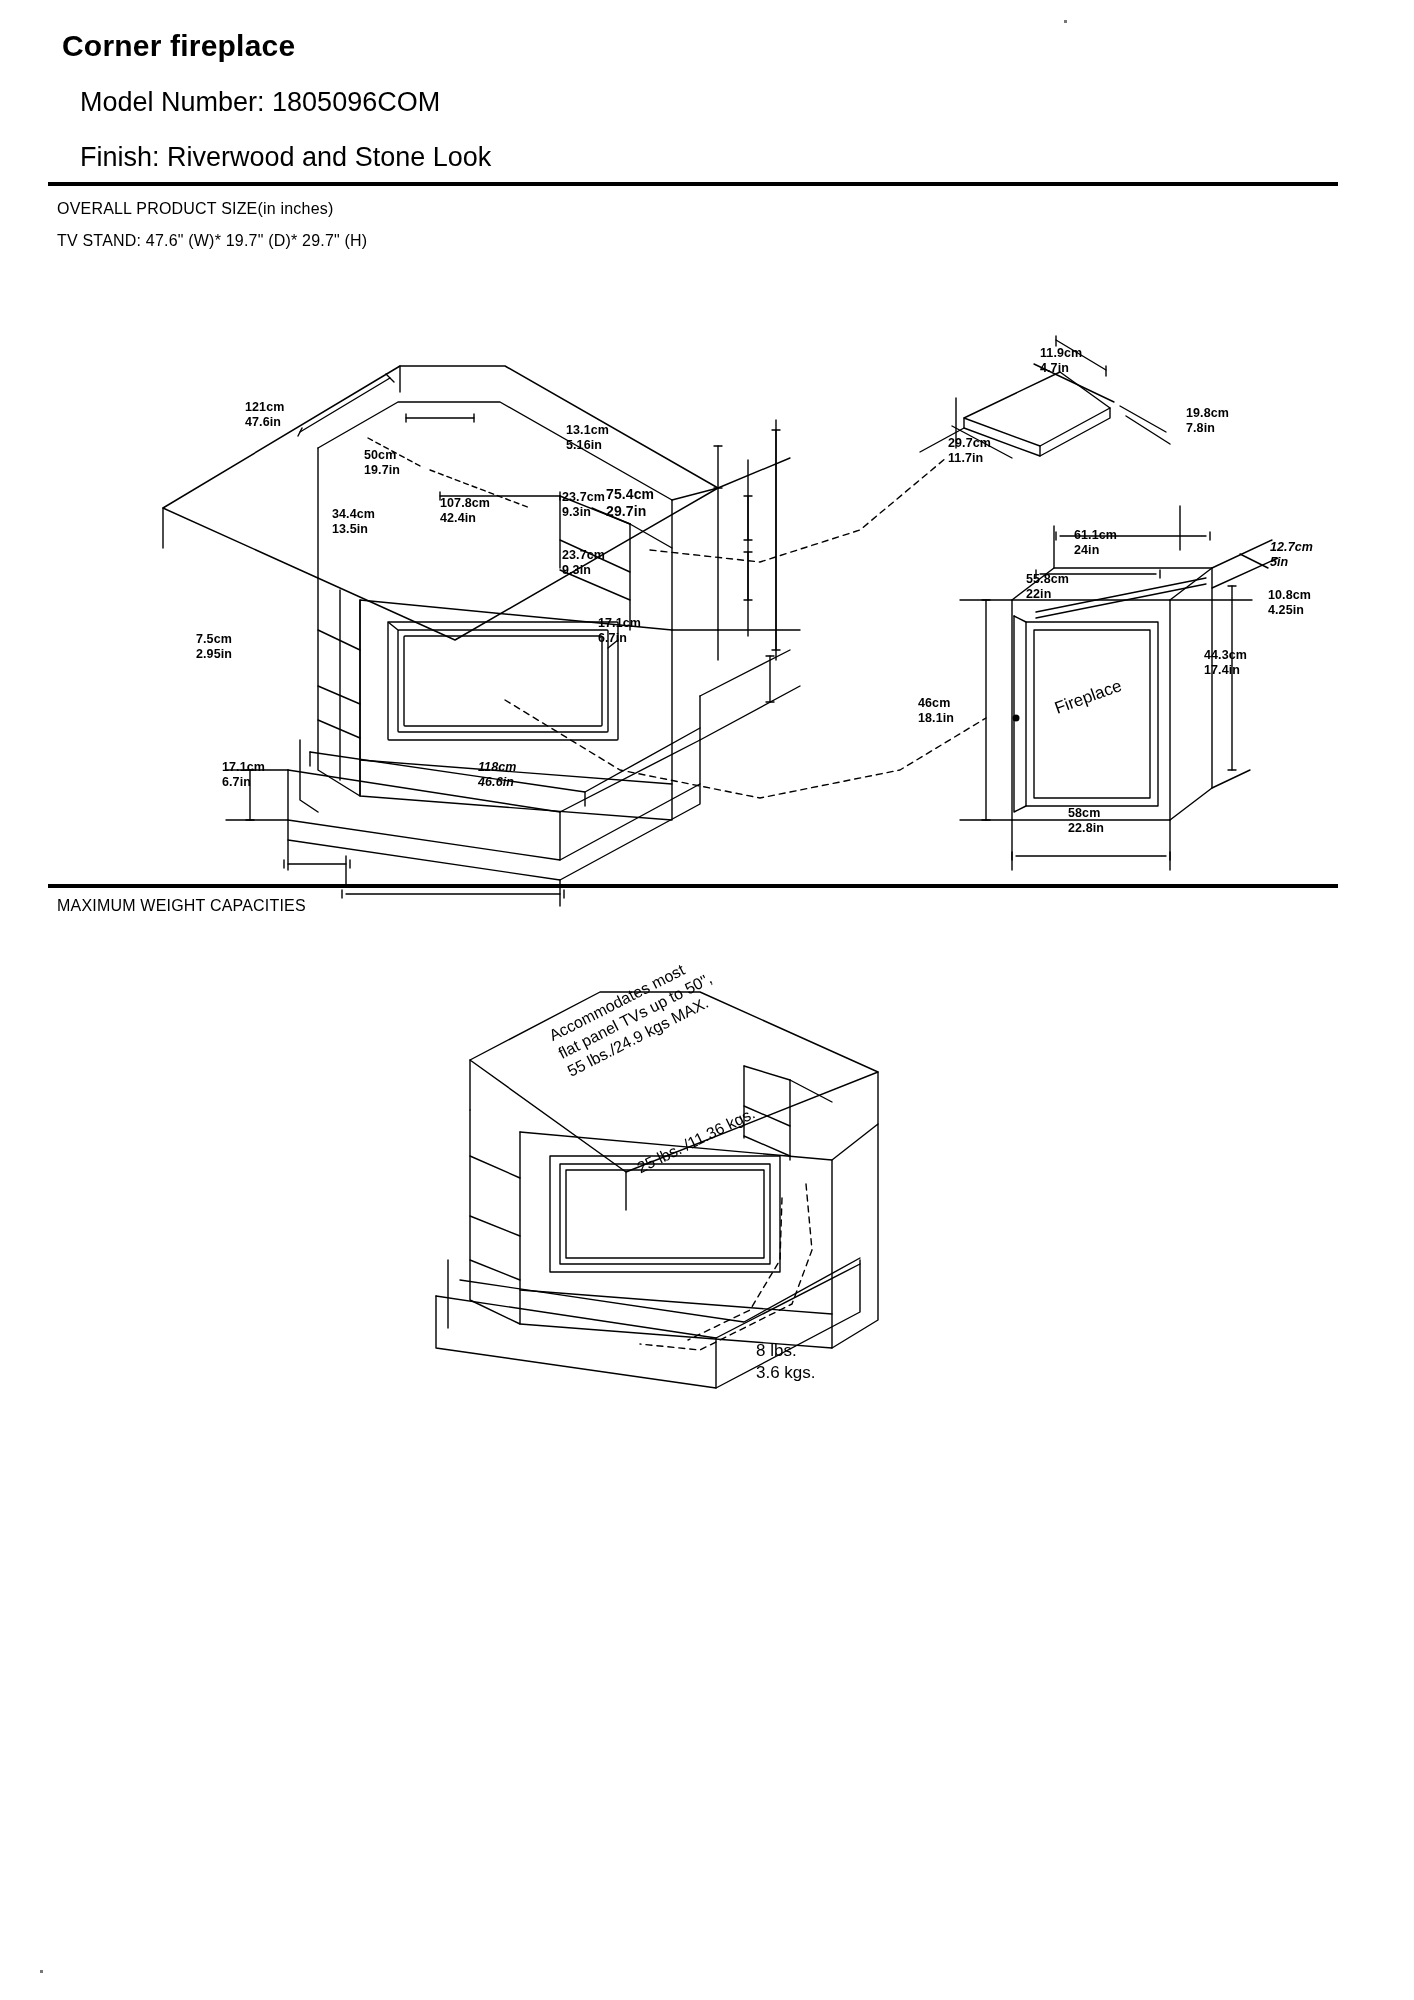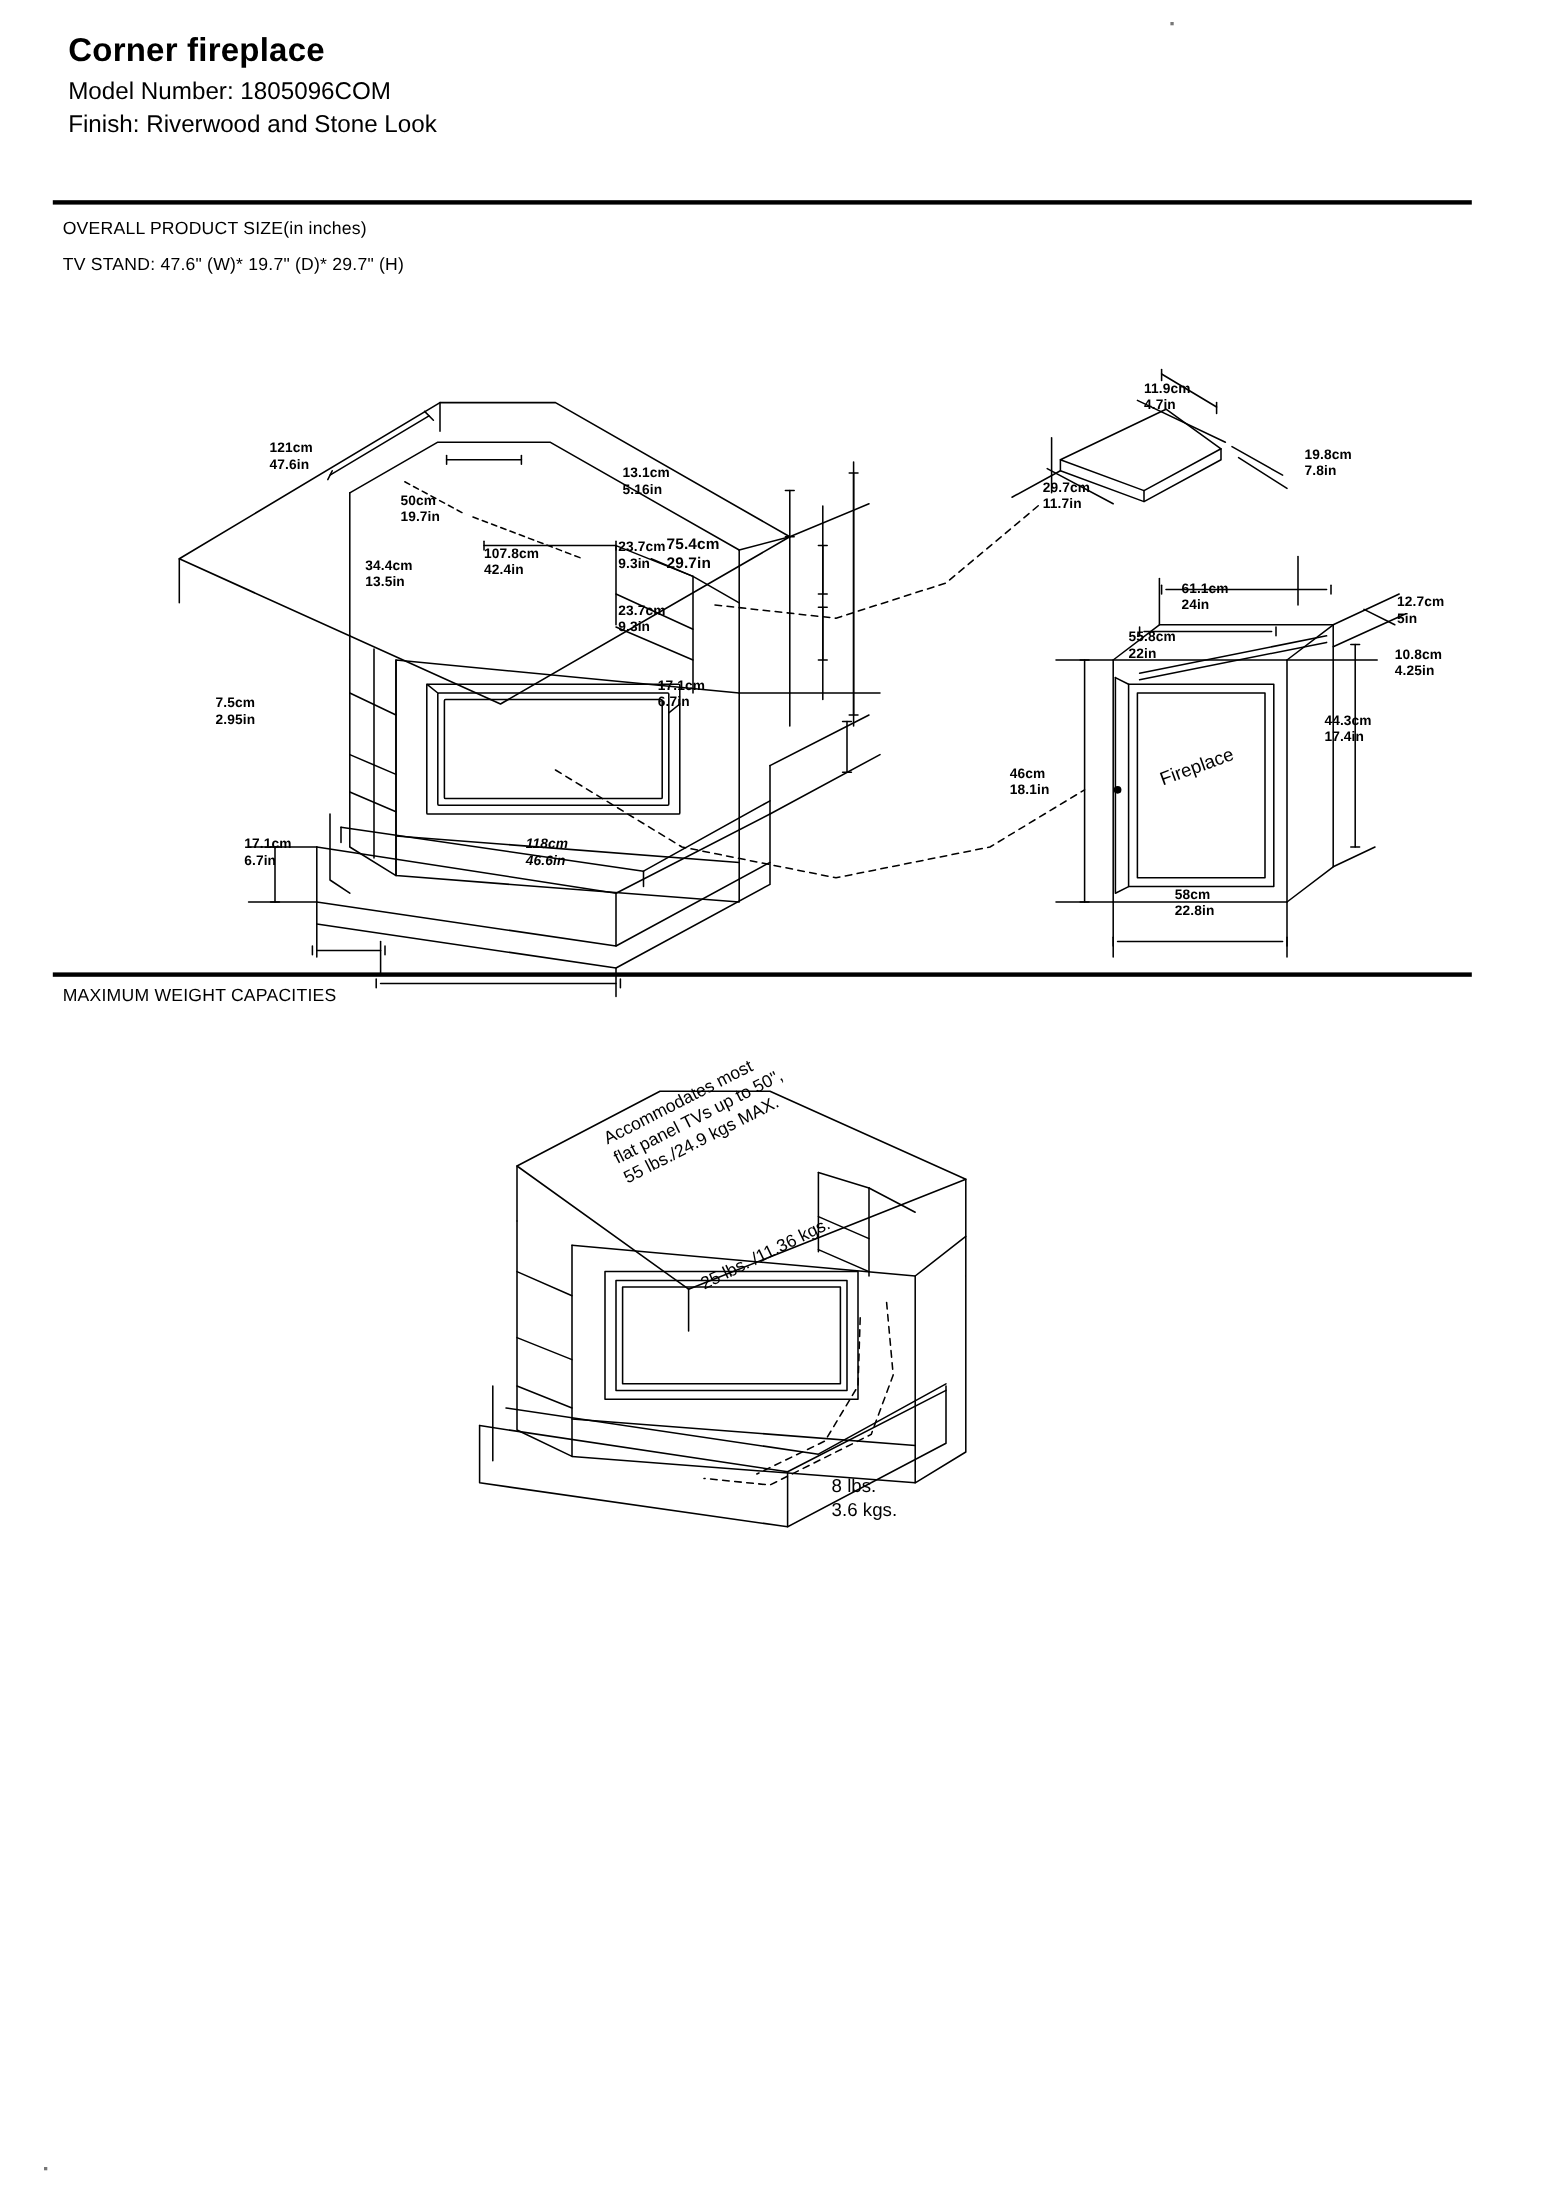--- a/index.html
+++ b/index.html
@@ -26,24 +26,24 @@
     width: 1300px;
   }
   .title {
     font-size: 30px;
     font-weight: bold;
     letter-spacing: 0.2px;
     line-height: 1.32;
     margin: 0 0 2px 0;
   }
   .subline {
-    font-size: 22px;
+    font-size: 27px;
     font-weight: normal;
     line-height: 1.38;
-    margin: 0;
+    margin: 18px;
   }
   .rule {
     position: absolute;
     left: 48px;
     width: 1290px;
     height: 4px;
     background: #000;
   }
   #rule-top { top: 182px; }
   #rule-mid { top: 884px; height: 4px; }
@@ -364,21 +364,21 @@
         <div>11.7in</div>
     </div>
     <div class="dim bold" style="left:1074px; top:228px;">
       <div>61.1cm</div>
         <div>24in</div>
     </div>
     <div class="dim bold" style="left:1026px; top:272px;">
       <div>55.8cm</div>
         <div>22in</div>
     </div>
-    <div class="dim bold" style="left:1270px; top:240px;">
+    <div class="dim bold" style="left:1270px; top:240px;font-style:italic;">
       <div>12.7cm</div>
         <div>5in</div>
     </div>
     <div class="dim bold" style="left:1268px; top:288px;">
       <div>10.8cm</div>
         <div>4.25in</div>
     </div>
     <div class="dim bold" style="left:1204px; top:348px;">
       <div>44.3cm</div>
         <div>17.4in</div>

